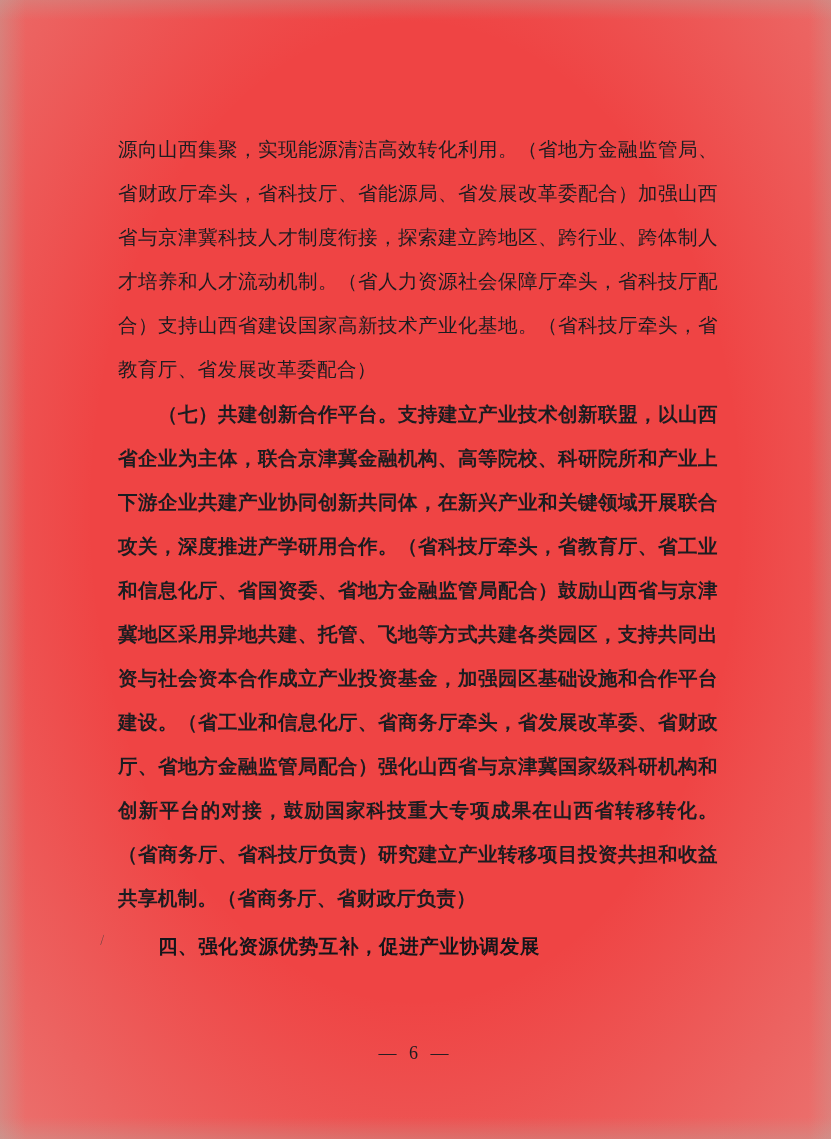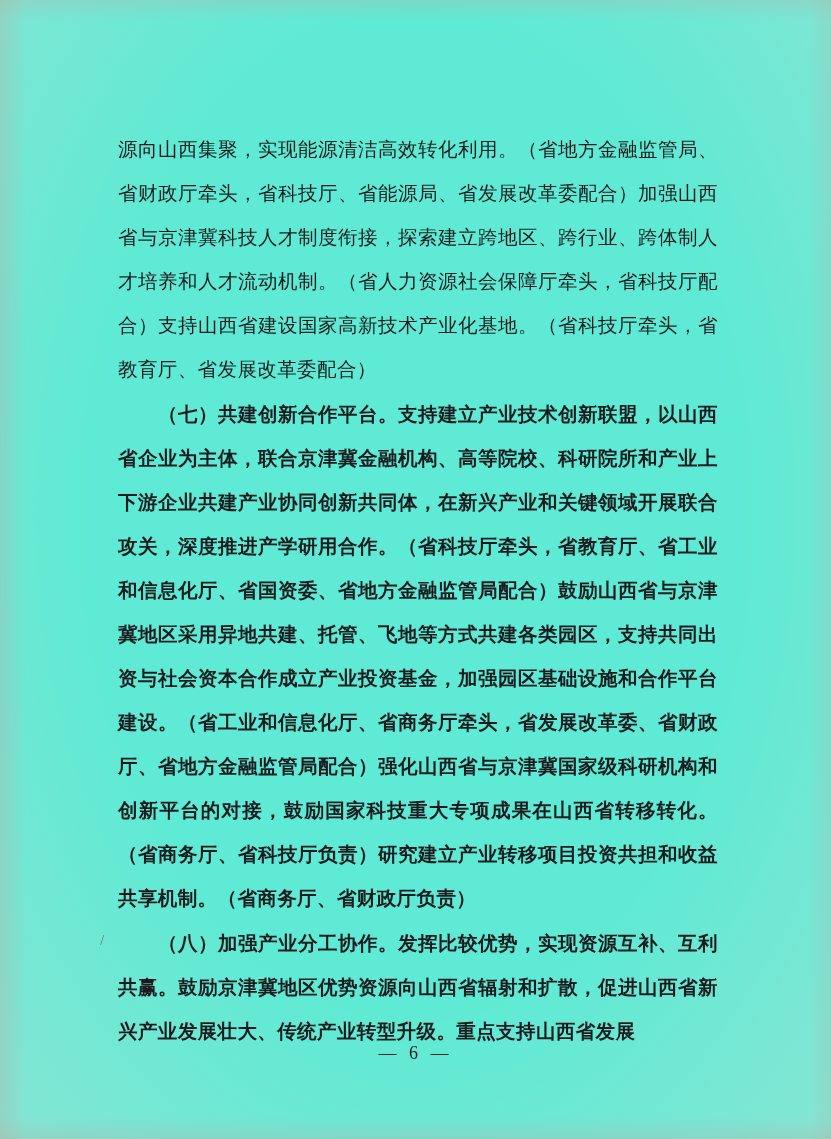--- a/index.html
+++ b/index.html
@@ -9,21 +9,21 @@
   }
   body {
     width: 831px;
     height: 1139px;
     position: relative;
     font-family: "Liberation Serif", "DejaVu Serif", serif;
   }
   .page {
     position: absolute;
     inset: 0;
-    background: #5eead4;
+    background: #ef4444;
     overflow: hidden;
   }
   
   .page::before {
     content: "";
     position: absolute;
     inset: 0;
     background:
       radial-gradient(ellipse at 50% 45%, rgba(255,255,255,0) 55%, rgba(224,220,210,0.30) 100%);
     pointer-events: none;
@@ -112,20 +112,20 @@
   <div class="edge-shadow-l"></div>
   <div class="edge-shadow-t"></div>
   <div class="edge-shadow-r"></div>
   <div class="edge-shadow-b"></div>
 
   <div class="content">
     <p class="para">源向山西集聚，实现能源清洁高效转化利用。（省地方金融监管局、省财政厅牵头，省科技厅、省能源局、省发展改革委配合）加强山西省与京津冀科技人才制度衔接，探索建立跨地区、跨行业、跨体制人才培养和人才流动机制。（省人力资源社会保障厅牵头，省科技厅配合）支持山西省建设国家高新技术产业化基地。（省科技厅牵头，省教育厅、省发展改革委配合）</p>
 
     <p class="para indent">（七）共建创新合作平台。支持建立产业技术创新联盟，以山西省企业为主体，联合京津冀金融机构、高等院校、科研院所和产业上下游企业共建产业协同创新共同体，在新兴产业和关键领域开展联合攻关，深度推进产学研用合作。（省科技厅牵头，省教育厅、省工业和信息化厅、省国资委、省地方金融监管局配合）鼓励山西省与京津冀地区采用异地共建、托管、飞地等方式共建各类园区，支持共同出资与社会资本合作成立产业投资基金，加强园区基础设施和合作平台建设。（省工业和信息化厅、省商务厅牵头，省发展改革委、省财政厅、省地方金融监管局配合）强化山西省与京津冀国家级科研机构和创新平台的对接，鼓励国家科技重大专项成果在山西省转移转化。（省商务厅、省科技厅负责）研究建立产业转移项目投资共担和收益共享机制。（省商务厅、省财政厅负责）</p>
 
+    <p class="heading">四、强化资源优势互补，促进产业协调发展</p>
 
-    <p class="para indent">（八）加强产业分工协作。发挥比较优势，实现资源互补、互利共赢。鼓励京津冀地区优势资源向山西省辐射和扩散，促进山西省新兴产业发展壮大、传统产业转型升级。重点支持山西省发展</p>
   </div>
 
   <div class="stray-mark">⁄</div>
 
   <div class="pagenum">— 6 —</div>
 </div>
 
 </body></html>

